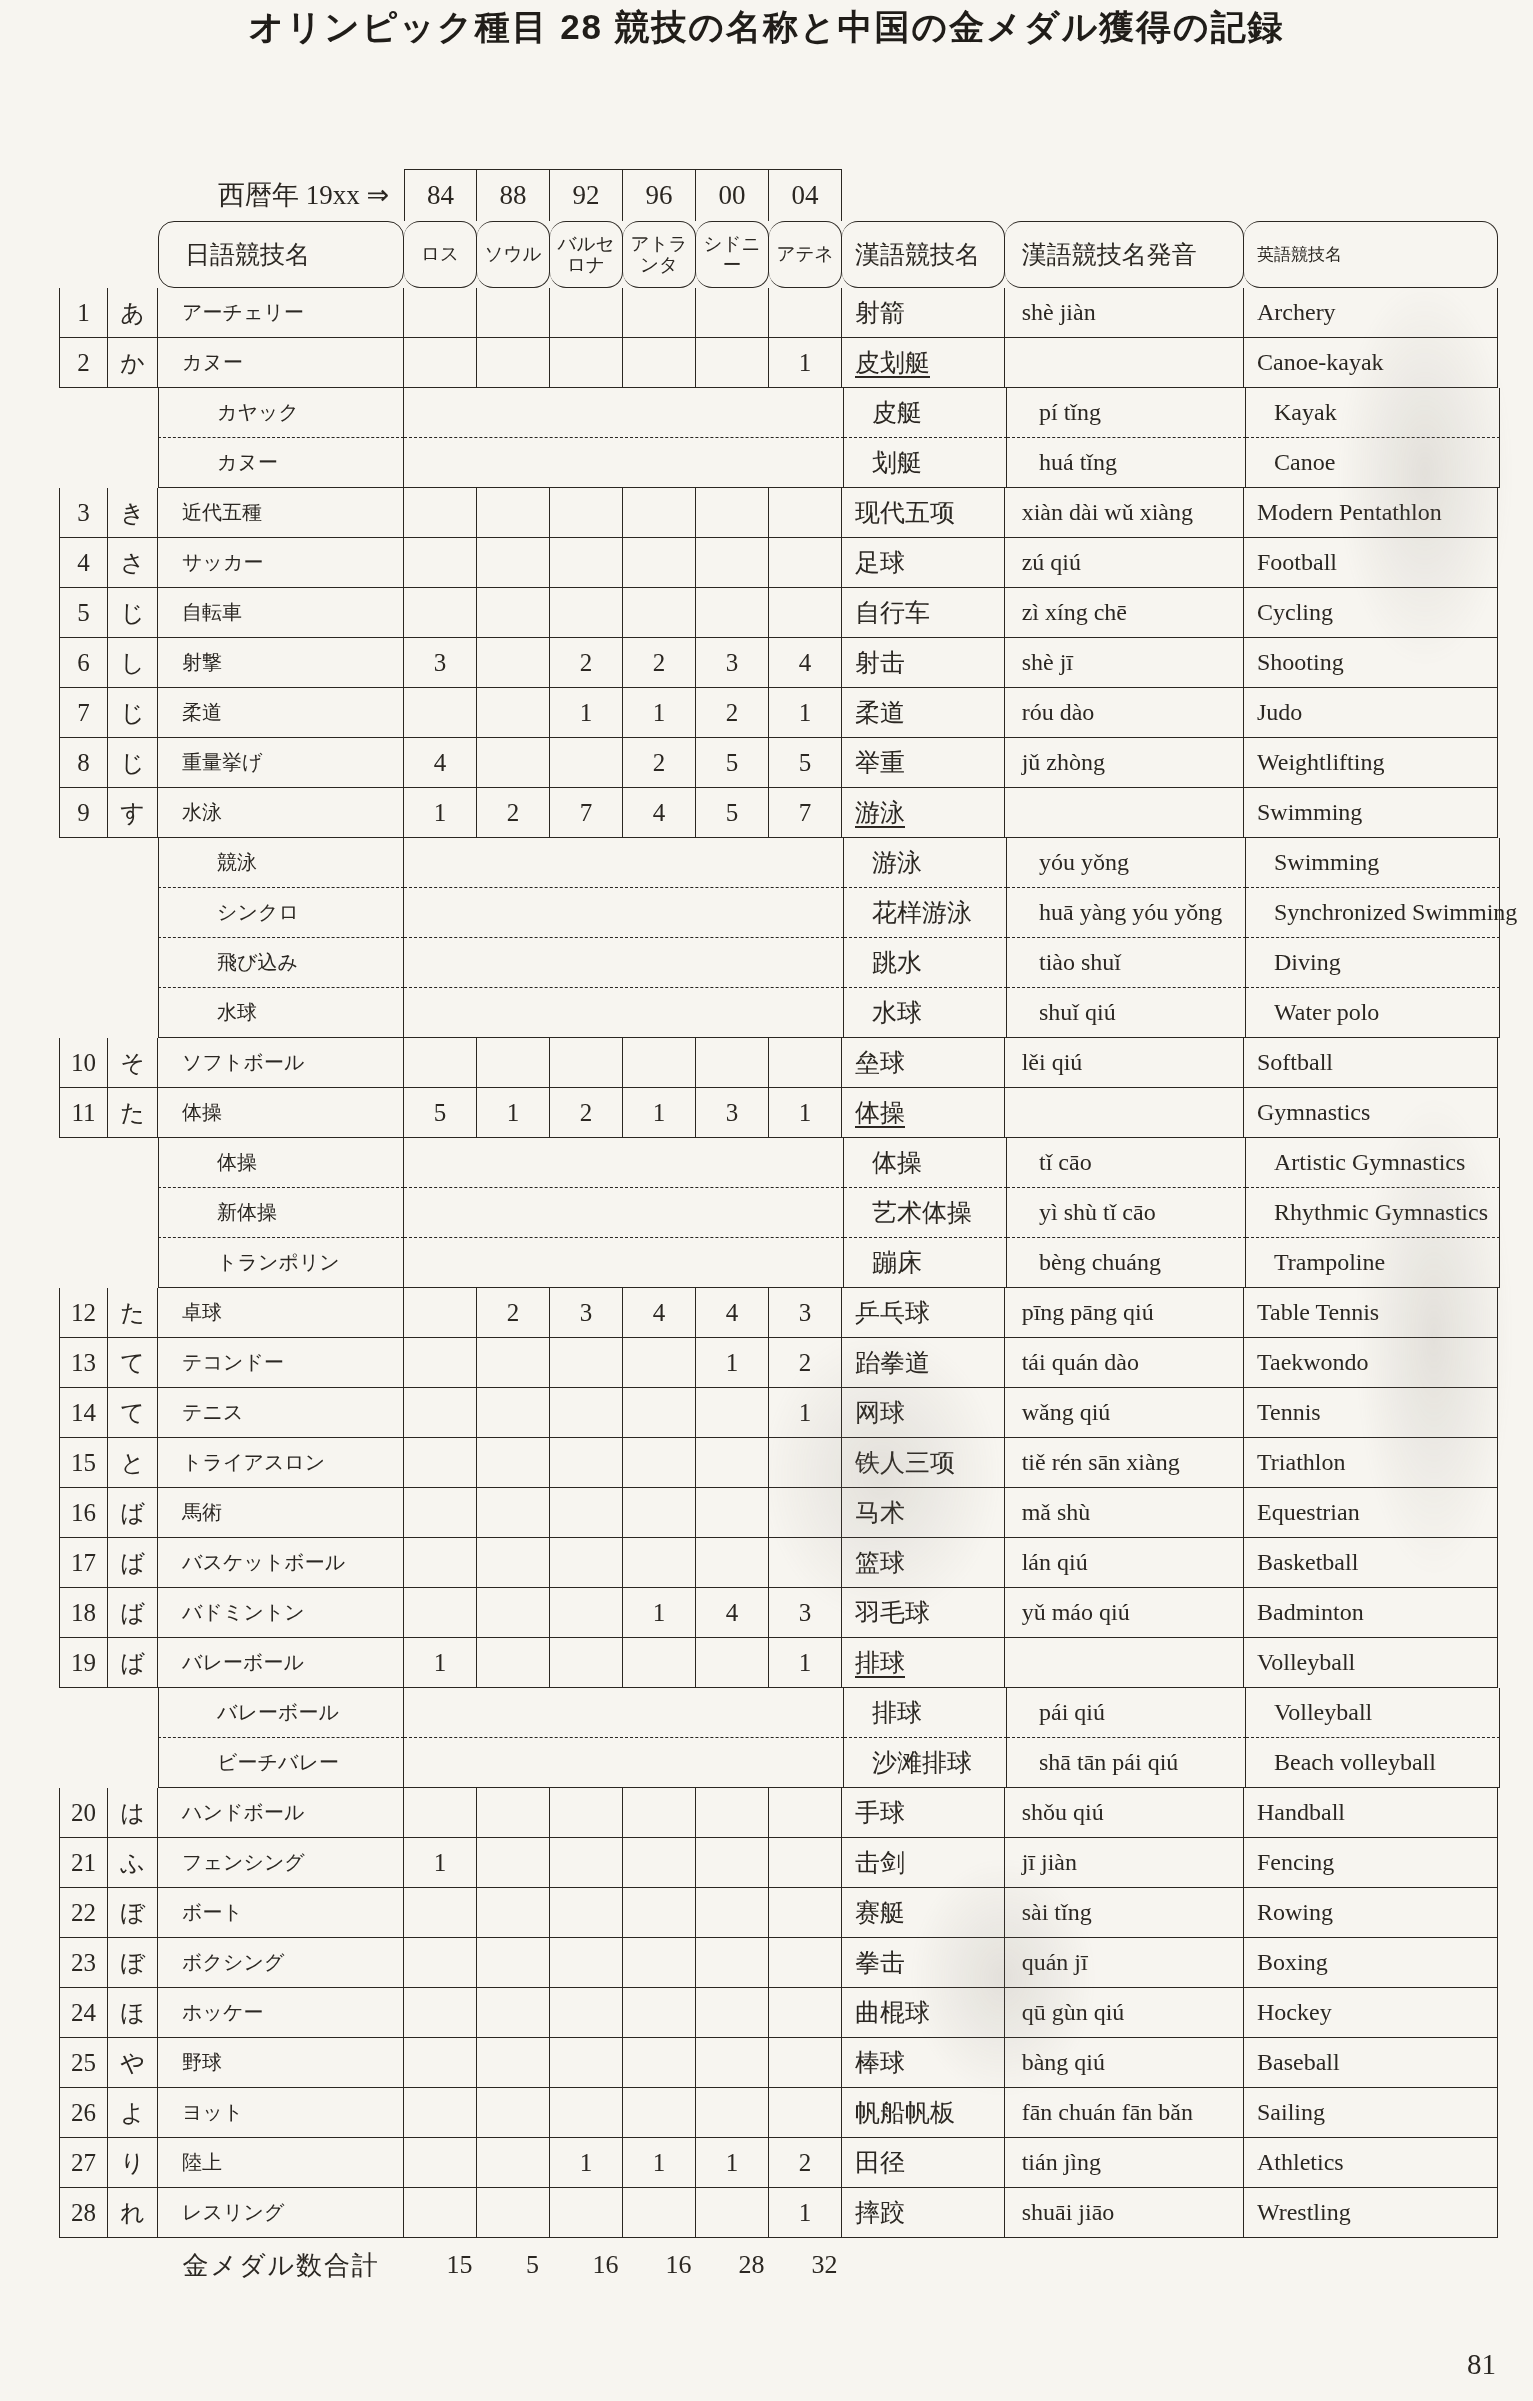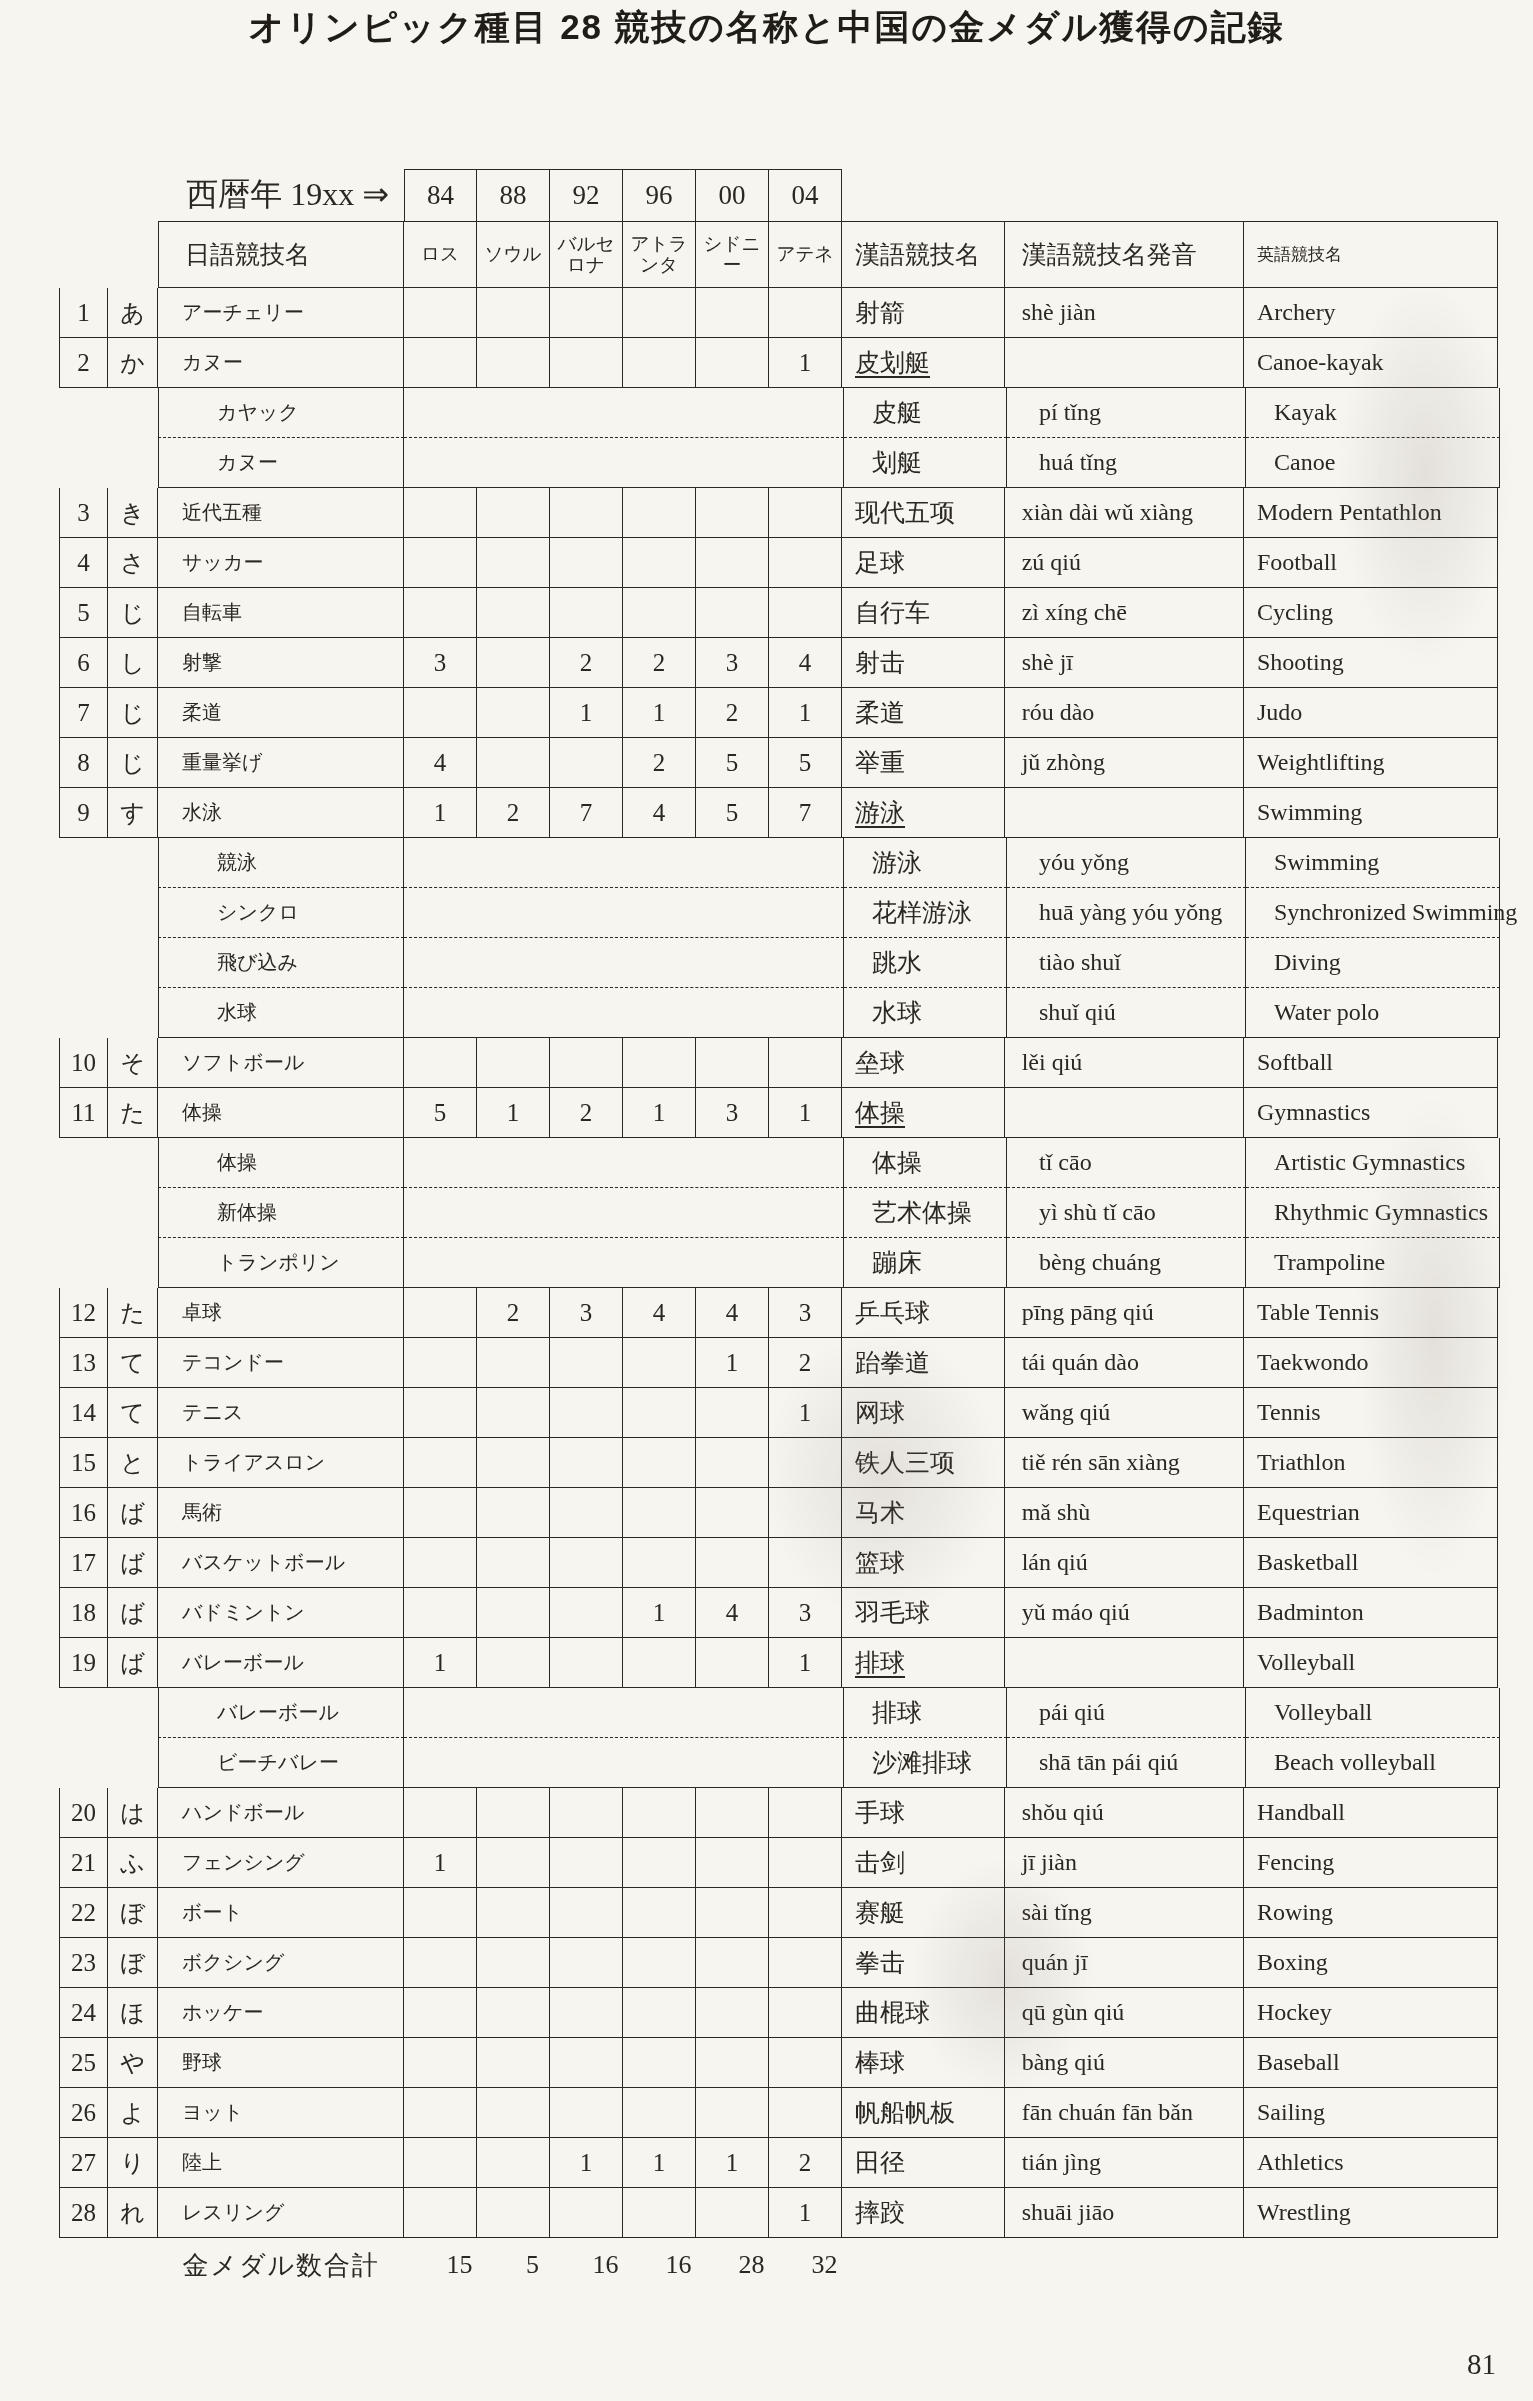--- a/index.html
+++ b/index.html
@@ -42,32 +42,32 @@
   .w-ymerge{width:440px;}
   .w-zh{width:163px;padding-left:13px;font-size:25px;}
   .w-py{width:239px;padding-left:16.7px;font-size:24px;}
   .w-en{width:254px;padding-left:13px;font-size:24px;}
   .spacer{box-sizing:border-box;width:99px;border:none;}
   
   .hdrA{display:flex;height:52px;}
   .hdrA .ylabel{
     box-sizing:border-box;width:345px;
     display:flex;align-items:center;justify-content:flex-end;
-    padding-right:15px;font-size:32px;
+    padding-right:15px;font-size:27px;
   }
   .hdrA .ycell{
     box-sizing:border-box;width:73px;
     display:flex;align-items:center;justify-content:center;
     font-size:27px;
     border-top:1.9px solid var(--ink);
     border-right:1.9px solid var(--ink);
   }
   .hdrA .ycell.first{border-left:1.9px solid var(--ink);}
   .hdrB{display:flex;height:67px;margin-left:99px;}
-  .hdrB .cell{border-top:1.9px solid var(--ink);}
+  .hdrB .cell{border-top:1.9px solid var(--ink);border-radius:16px;}
   .hdrB .hcity{
     width:73px;justify-content:center;text-align:center;
     font-size:18.6px;line-height:1.12;white-space:pre-line;
   }
   .hdrB .hja{width:246px;padding-left:26px;font-size:25px;}
   .hdrB .hzh{width:163px;padding-left:13px;font-size:25px;}
   .hdrB .hpy{width:239px;padding-left:16.7px;font-size:25px;}
   .hdrB .hen{width:254px;padding-left:13px;font-size:17px;}
   
   .trow{height:50px;}

